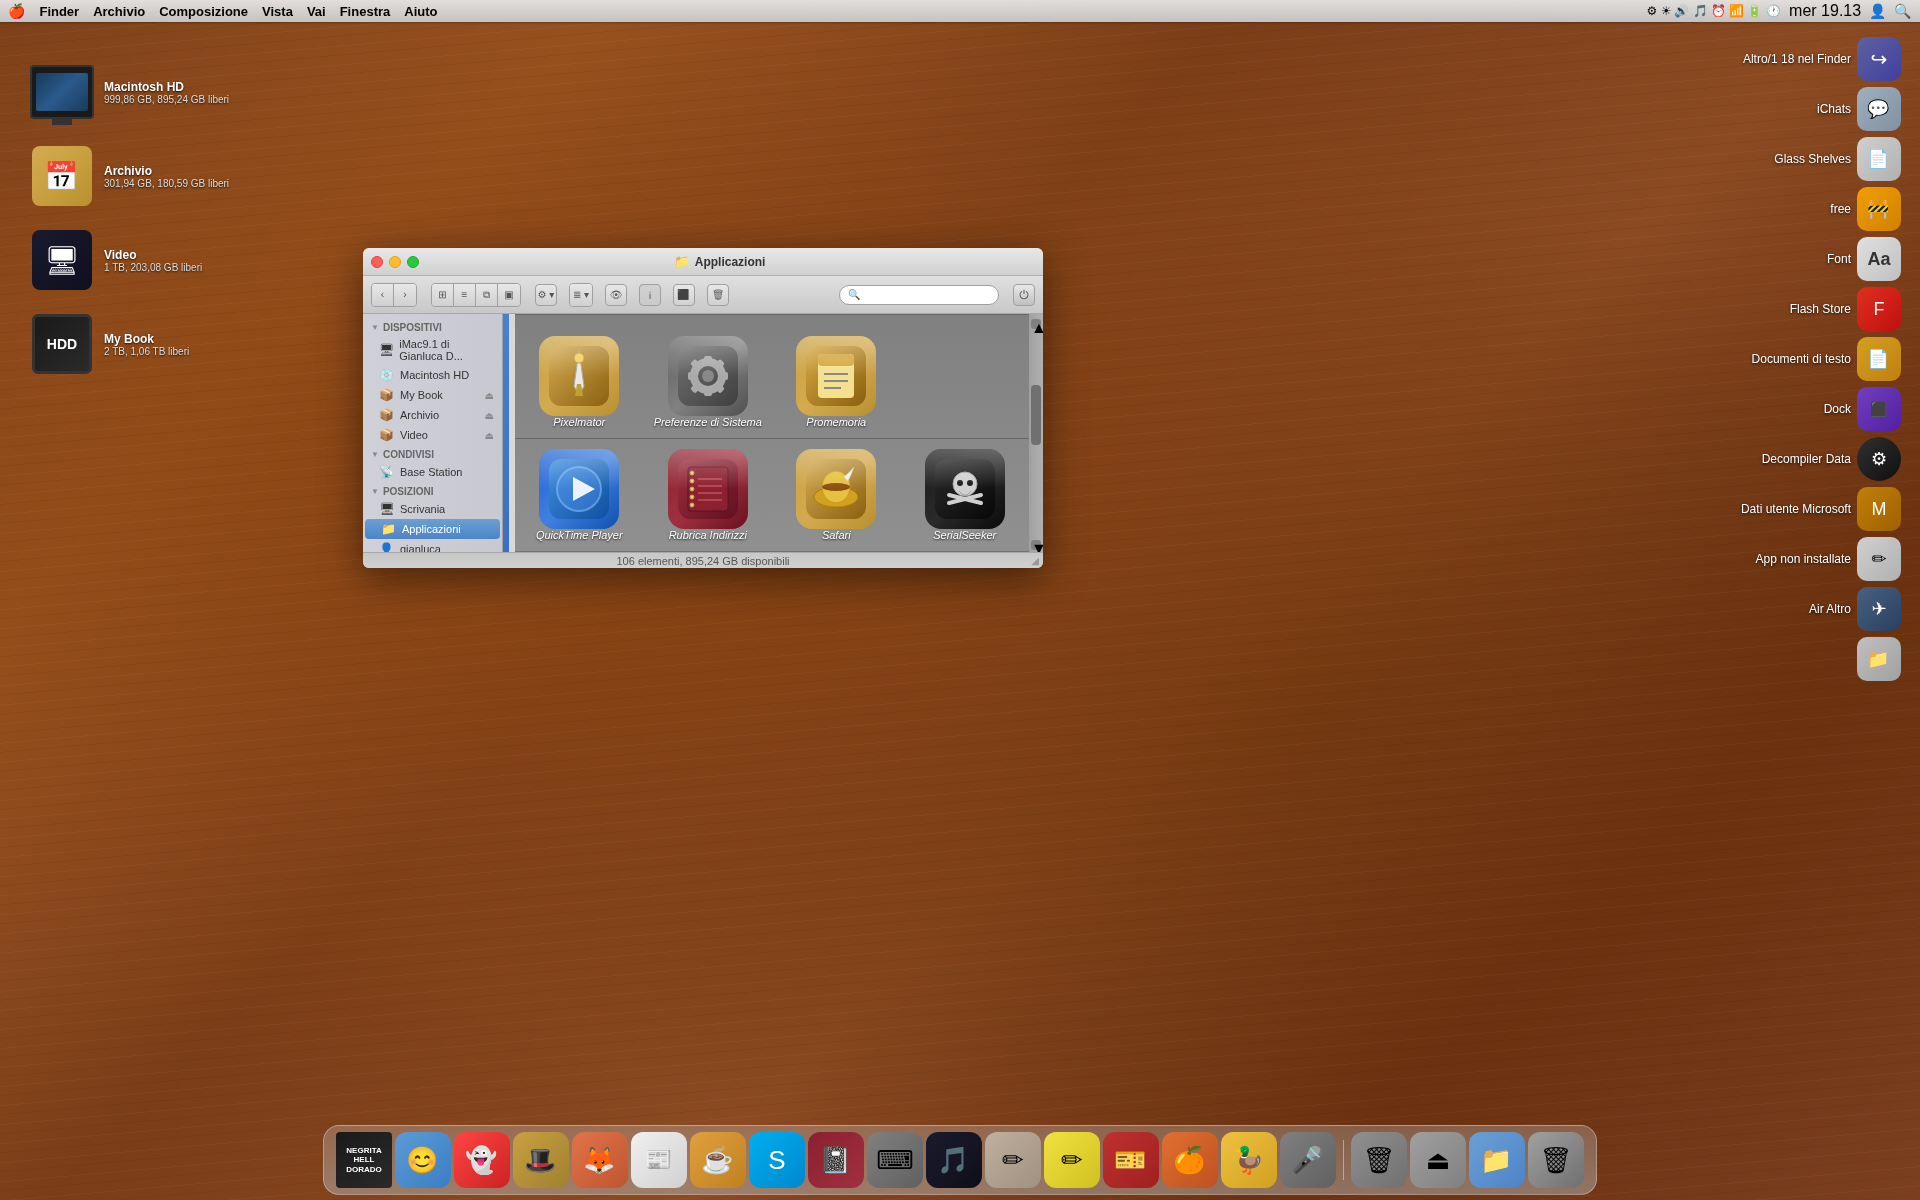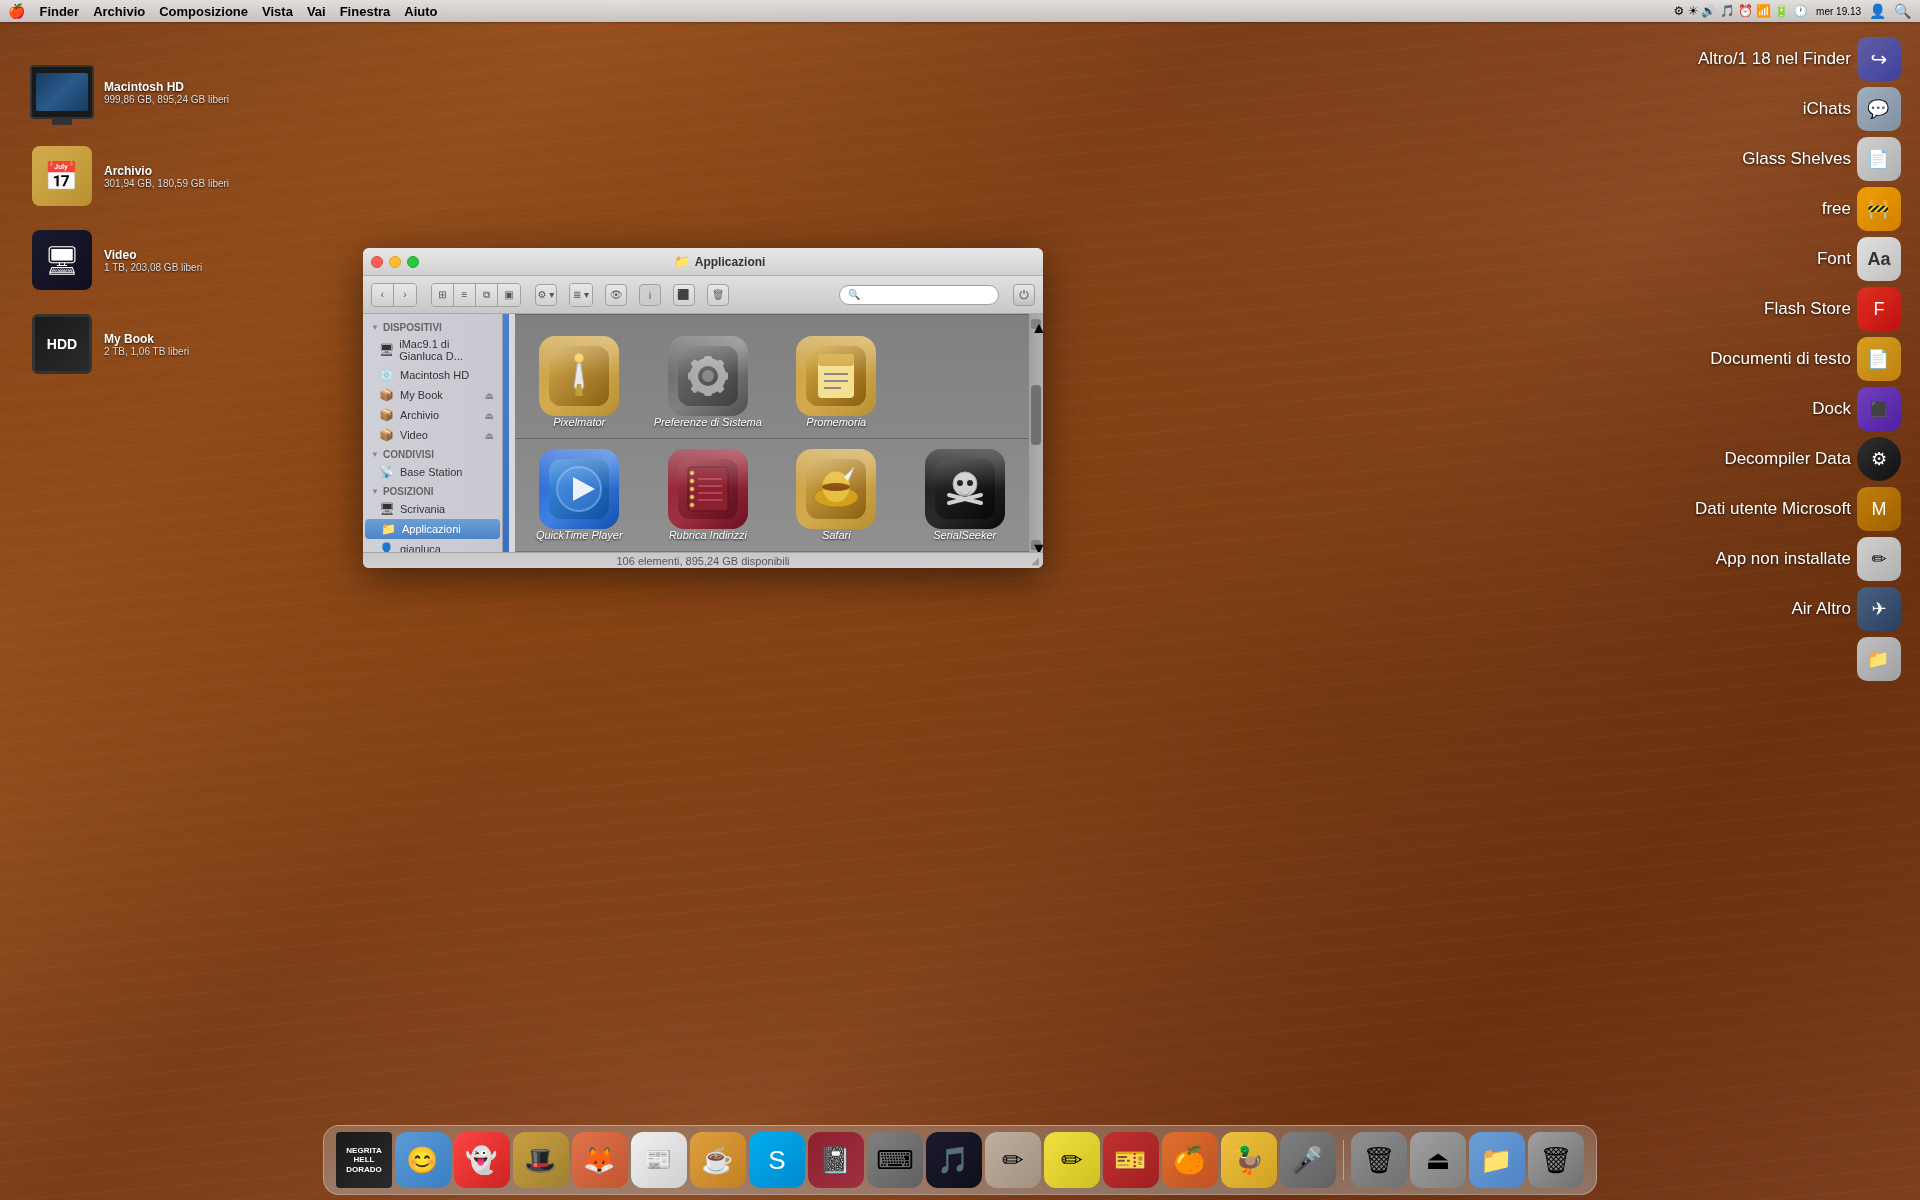--- a/index.html
+++ b/index.html
@@ -540,21 +540,21 @@
     }
 
     .widget-row {
       display: flex;
       align-items: center;
       gap: 6px;
       padding: 2px 4px;
     }
 
     .widget-name {
-      font-size: 17px;
+      font-size: 12px;
       color: #fff;
       text-shadow: 0 1px 3px rgba(0,0,0,0.9);
     }
 
     .widget-app-icon {
       width: 44px;
       height: 44px;
       border-radius: 10px;
       cursor: pointer;
       display: flex;
@@ -602,21 +602,21 @@
       <span class="menu-item app-name">Finder</span>
       <span class="menu-item">Archivio</span>
       <span class="menu-item">Composizione</span>
       <span class="menu-item">Vista</span>
       <span class="menu-item">Vai</span>
       <span class="menu-item">Finestra</span>
       <span class="menu-item">Aiuto</span>
     </div>
     <div class="menubar-right">
       <span style="font-size:12px;">⚙ ☀ 🔊 🎵 ⏰ 📶 🔋 🕐</span>
-      <span style="font-size:10px; font-weight:500;">mer 19.13</span>
+      <span style="font-size:16px; font-weight:500;">mer 19.13</span>
       <span style="font-size:14px;">👤</span>
       <span style="font-size:14px;">🔍</span>
     </div>
   </div>
 
   <div class="desktop-icons-left">
 
     <div class="desktop-icon">
       <div class="desktop-icon-img">
         <div class="monitor-icon">

